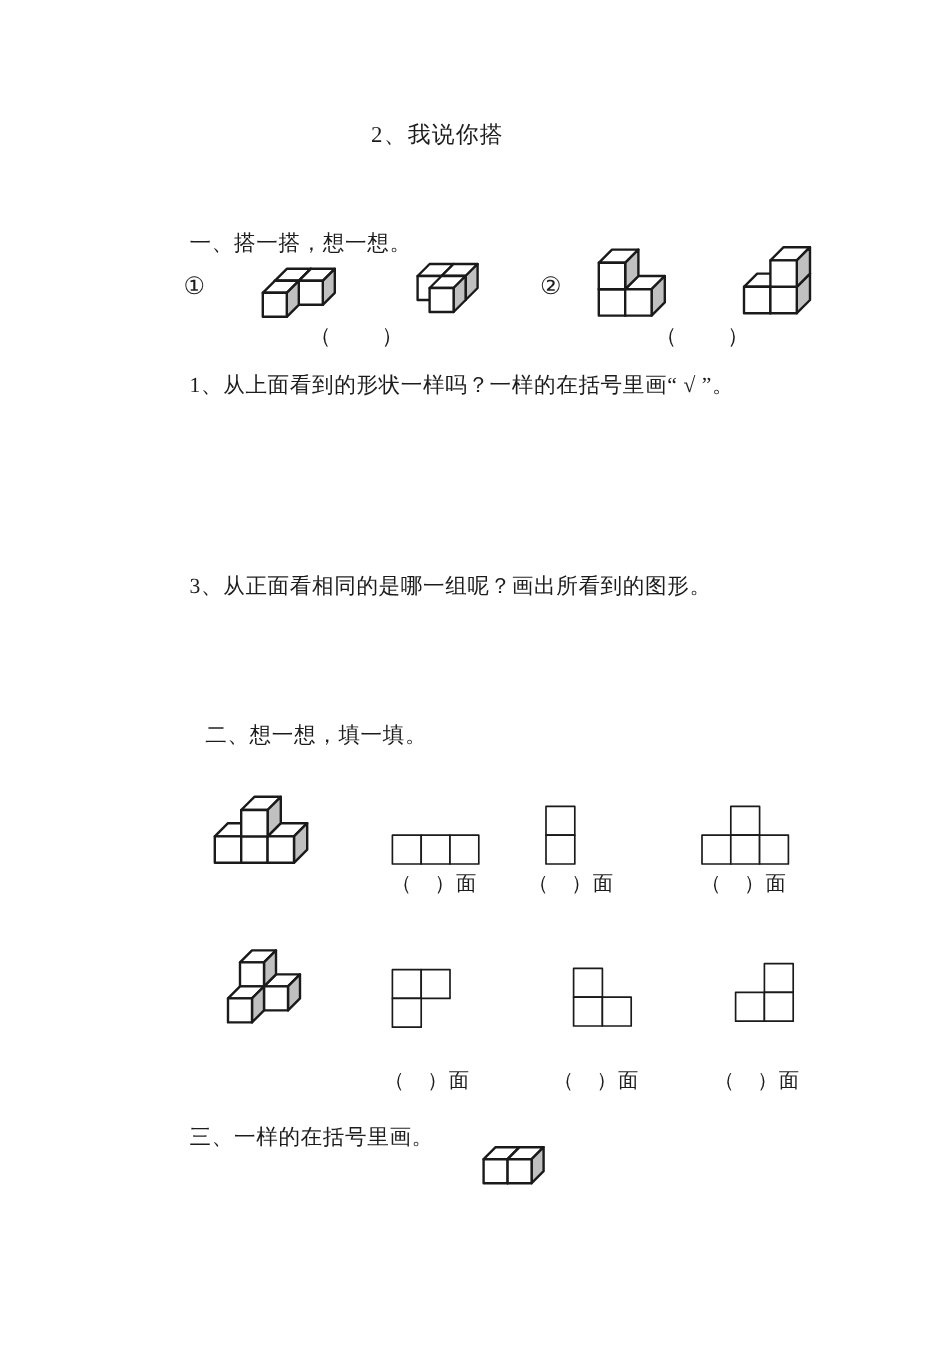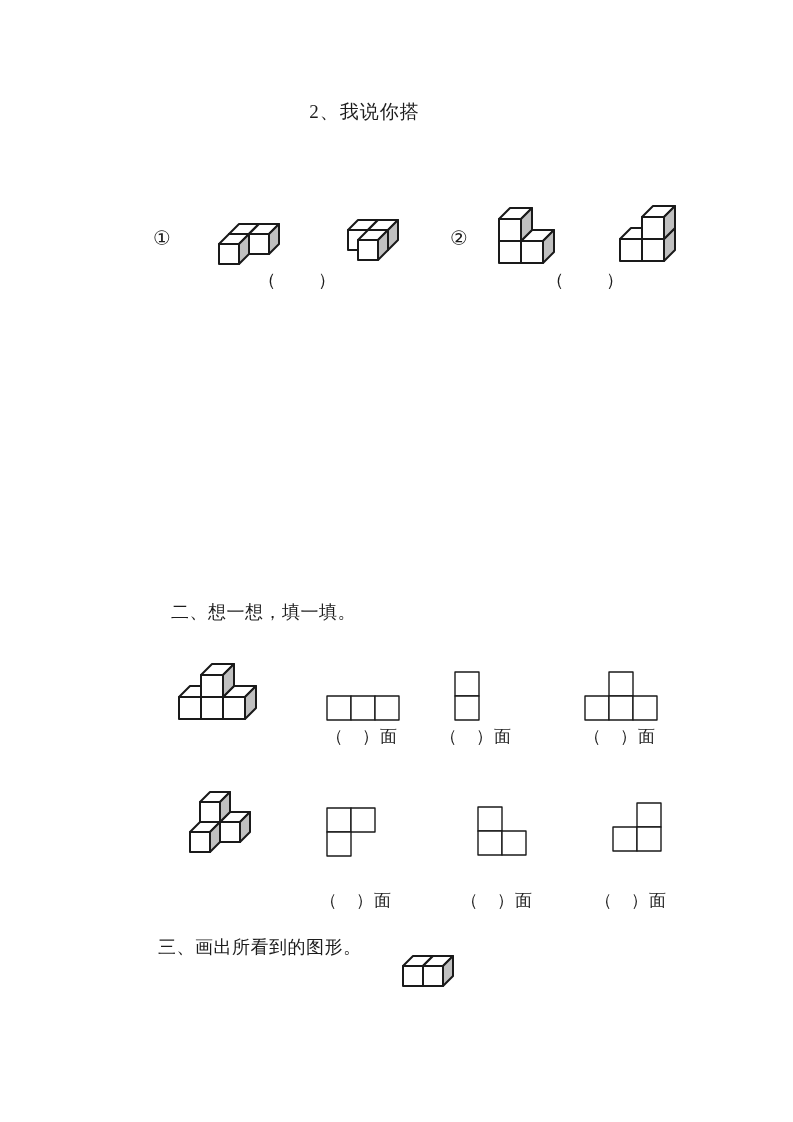--- a/index.html
+++ b/index.html
@@ -20,20 +20,21 @@
   .facelabel{font-size:17px;letter-spacing:1px;}
   .fig svg{display:block;}
 </style>
 </head>
 <body>
 
 <div class="page">
 
   <div class="abs title" style="top:99px;left:0;">2、我说你搭</div>
 
+  <div class="abs heading" style="left:158px;top:190px;">一、搭一搭，想一想。</div>
 
   <div class="abs circlednum" style="left:153px;top:226px;">①</div>
   <div class="abs fig" style="left:217px;top:222px;">
       <svg width="64" height="44">
         <polygon points="12,12 22,2 42,2 32,12" fill="#ffffff" stroke="#1a1a1a" stroke-width="2" stroke-linejoin="round"></polygon>
         <polygon points="32,12 42,2 42,22 32,32" fill="#c0c0c0" stroke="#1a1a1a" stroke-width="2" stroke-linejoin="round"></polygon>
         <polygon points="12,12 32,12 32,32 12,32" fill="#ffffff" stroke="#1a1a1a" stroke-width="2" stroke-linejoin="round"></polygon>
         <polygon points="32,12 42,2 62,2 52,12" fill="#ffffff" stroke="#1a1a1a" stroke-width="2" stroke-linejoin="round"></polygon>
         <polygon points="52,12 62,2 62,22 52,32" fill="#c0c0c0" stroke="#1a1a1a" stroke-width="2" stroke-linejoin="round"></polygon>
         <polygon points="32,12 52,12 52,32 32,32" fill="#ffffff" stroke="#1a1a1a" stroke-width="2" stroke-linejoin="round"></polygon>
@@ -79,20 +80,22 @@
         <polygon points="2,35 24,35 24,57 2,57" fill="#ffffff" stroke="#1a1a1a" stroke-width="2" stroke-linejoin="round"></polygon>
         <polygon points="24,35 35,24 57,24 46,35" fill="#ffffff" stroke="#1a1a1a" stroke-width="2" stroke-linejoin="round"></polygon>
         <polygon points="46,35 57,24 57,46 46,57" fill="#c0c0c0" stroke="#1a1a1a" stroke-width="2" stroke-linejoin="round"></polygon>
         <polygon points="24,35 46,35 46,57 24,57" fill="#ffffff" stroke="#1a1a1a" stroke-width="2" stroke-linejoin="round"></polygon>
         <polygon points="24,13 35,2 57,2 46,13" fill="#ffffff" stroke="#1a1a1a" stroke-width="2" stroke-linejoin="round"></polygon>
         <polygon points="46,13 57,2 57,24 46,35" fill="#c0c0c0" stroke="#1a1a1a" stroke-width="2" stroke-linejoin="round"></polygon>
         <polygon points="24,13 46,13 46,35 24,35" fill="#ffffff" stroke="#1a1a1a" stroke-width="2" stroke-linejoin="round"></polygon>
       </svg>
     </div>
 
+  <div class="abs qtext" style="left:158px;top:309px;">1、从上面看到的形状一样吗？一样的在括号里画“ √ ”。</div>
+  <div class="abs qtext" style="left:158px;top:476px;">3、从正面看相同的是哪一组呢？画出所看到的图形。</div>
 
   <div class="abs heading" style="left:158px;top:600px;margin-left:13px;">二、想一想，填一填。</div>
 
   <div class="abs fig" style="left:177px;top:662px;">
       <svg width="81" height="59">
         <polygon points="2,35 13,24 35,24 24,35" fill="#ffffff" stroke="#1a1a1a" stroke-width="2" stroke-linejoin="round"></polygon>
         <polygon points="24,35 35,24 35,46 24,57" fill="#c0c0c0" stroke="#1a1a1a" stroke-width="2" stroke-linejoin="round"></polygon>
         <polygon points="2,35 24,35 24,57 2,57" fill="#ffffff" stroke="#1a1a1a" stroke-width="2" stroke-linejoin="round"></polygon>
         <polygon points="24,35 35,24 57,24 46,35" fill="#ffffff" stroke="#1a1a1a" stroke-width="2" stroke-linejoin="round"></polygon>
         <polygon points="46,35 57,24 57,46 46,57" fill="#c0c0c0" stroke="#1a1a1a" stroke-width="2" stroke-linejoin="round"></polygon>
@@ -161,21 +164,21 @@
       <svg width="52" height="52">
         <polygon points="26,2 50,2 50,26 26,26" fill="#ffffff" stroke="#1a1a1a" stroke-width="1.4" stroke-linejoin="round"></polygon>
         <polygon points="2,26 26,26 26,50 2,50" fill="#ffffff" stroke="#1a1a1a" stroke-width="1.4" stroke-linejoin="round"></polygon>
         <polygon points="26,26 50,26 50,50 26,50" fill="#ffffff" stroke="#1a1a1a" stroke-width="1.4" stroke-linejoin="round"></polygon>
       </svg>
     </div>
   <div class="abs facelabel" style="left:320px;top:889px;">（　）面</div>
   <div class="abs facelabel" style="left:461px;top:889px;">（　）面</div>
   <div class="abs facelabel" style="left:595px;top:889px;">（　）面</div>
 
-  <div class="abs heading" style="left:158px;top:935px;">三、画出所看到的图形。</div>
+  <div class="abs heading" style="left:158px;top:935px;">三、一样的在括号里画。</div>
   <div class="abs fig" style="left:401px;top:954px;">
       <svg width="54" height="34">
         <polygon points="2,12 12,2 32,2 22,12" fill="#ffffff" stroke="#1a1a1a" stroke-width="2" stroke-linejoin="round"></polygon>
         <polygon points="22,12 32,2 32,22 22,32" fill="#c0c0c0" stroke="#1a1a1a" stroke-width="2" stroke-linejoin="round"></polygon>
         <polygon points="2,12 22,12 22,32 2,32" fill="#ffffff" stroke="#1a1a1a" stroke-width="2" stroke-linejoin="round"></polygon>
         <polygon points="22,12 32,2 52,2 42,12" fill="#ffffff" stroke="#1a1a1a" stroke-width="2" stroke-linejoin="round"></polygon>
         <polygon points="42,12 52,2 52,22 42,32" fill="#c0c0c0" stroke="#1a1a1a" stroke-width="2" stroke-linejoin="round"></polygon>
         <polygon points="22,12 42,12 42,32 22,32" fill="#ffffff" stroke="#1a1a1a" stroke-width="2" stroke-linejoin="round"></polygon>
       </svg>
     </div>

